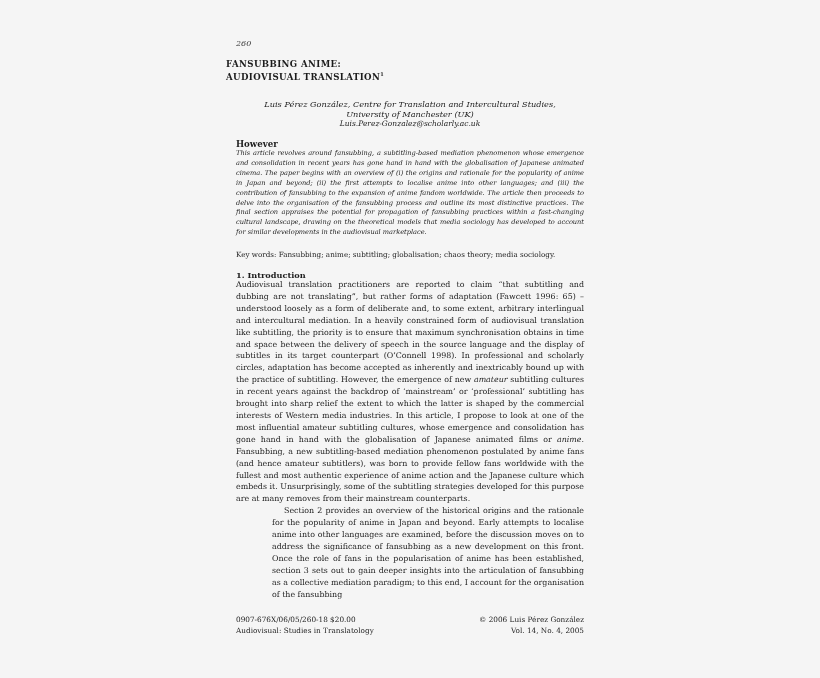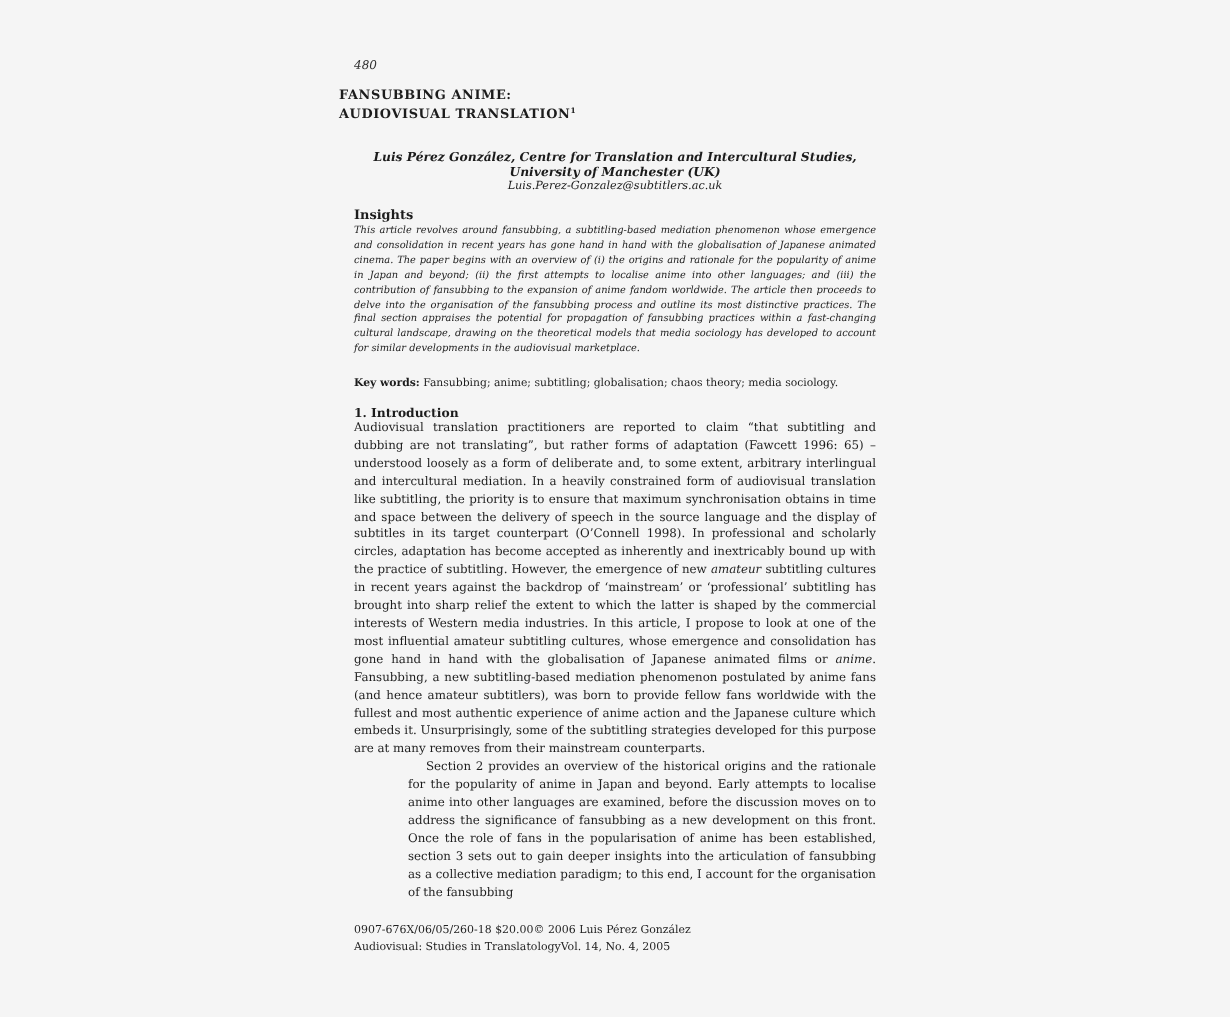--- a/index.html
+++ b/index.html
@@ -25,77 +25,77 @@
     font-family: "DejaVu Serif", serif;
     font-weight: bold;
     font-size: 8.6px; line-height: 10px;
     letter-spacing: 0.4px;
     text-transform: uppercase;
   }
   .title sup { font-size: 5px; }
   .authors {
     position: absolute; top: 99px; left: 0; width: 348px;
     text-align: center;
-    font-style: italic; font-weight: bold;
+    font-style: italic; font-weight: normal;
     font-size: 8.2px; line-height: 10px;
   }
   .email {
     position: absolute; top: 119px; left: 0; width: 348px;
     text-align: center; font-style: italic;
     font-size: 7.5px; line-height: 9px;
   }
   .abs-heading {
     position: absolute; top: 139px; left: 0;
     font-weight: bold; font-size: 8.6px;
   }
   .abstract {
     position: absolute; top: 149px; left: 0; width: 348px;
     font-style: italic; font-size: 6.6px; line-height: 9.9px;
     text-align: justify; color: #222;
   }
   .keywords {
     position: absolute; top: 250px; left: 0; width: 348px;
     font-size: 7.2px; line-height: 9px;
   }
-  .keywords b { font-weight: bold; }
+  .keywords b { font-weight: normal; }
   .sec-heading {
     position: absolute; top: 270px; left: 0;
     font-weight: bold; font-size: 8.2px; text-align: right;
   }
   .body-text {
     position: absolute; top: 279px; left: 0; width: 348px;
     font-size: 7.9px; line-height: 11.9px;
     text-align: justify;
   }
   .body-text p { margin: 0; }
   .body-text p.indent { text-indent: 12px; margin-left: 36px; }
   .footer {
     position: absolute; top: 614px; left: 0; width: 348px;
     font-size: 7.3px; line-height: 11px; color: #222;
   }
-  .footer .row { display: flex; justify-content: flex-start; }
+  .footer .row { display: flex; justify-content: space-between; }
 </style>
 </head>
 <body>
 
 <div class="page">
-  <div class="pageno">480</div>
+  <div class="pageno">260</div>
 
   <div class="title">
     <div>Fansubbing Anime:</div>
     <div><span>Audiovisual Translation</span><sup>1</sup></div>
   </div>
 
   <div class="authors">
     <div>Luis Pérez González, Centre for Translation and Intercultural Studies,</div>
     <div>University of Manchester (UK)</div>
   </div>
-  <div class="email">Luis.Perez-Gonzalez@subtitlers.ac.uk</div>
+  <div class="email">Luis.Perez-Gonzalez@scholarly.ac.uk</div>
 
-  <div class="abs-heading">Insights</div>
+  <div class="abs-heading">However</div>
   <div class="abstract">This article revolves around fansubbing, a subtitling-based mediation phenomenon whose emergence and consolidation in recent years has gone hand in hand with the globalisation of Japanese animated cinema. The paper begins with an overview of (i) the origins and rationale for the popularity of anime in Japan and beyond; (ii) the first attempts to localise anime into other languages; and (iii) the contribution of fansubbing to the expansion of anime fandom worldwide. The article then proceeds to delve into the organisation of the fansubbing process and outline its most distinctive practices. The final section appraises the potential for propagation of fansubbing practices within a fast-changing cultural landscape, drawing on the theoretical models that media sociology has developed to account for similar developments in the audiovisual marketplace.</div>
 
   <div class="keywords">
     <b>Key words:</b><span> Fansubbing; anime; subtitling; globalisation; chaos theory; media sociology.</span>
   </div>
 
   <div class="sec-heading">1. Introduction</div>
 
   <div class="body-text">
     <p><span>Audiovisual translation practitioners are reported to claim “that subtitling and dubbing are not translating”, but rather forms of adaptation (Fawcett 1996: 65) – understood loosely as a form of deliberate and, to some extent, arbitrary interlingual and intercultural mediation. In a heavily constrained form of audiovisual translation like subtitling, the priority is to ensure that maximum synchronisation obtains in time and space between the delivery of speech in the source language and the display of subtitles in its target counterpart (O’Connell 1998). In professional and scholarly circles, adaptation has become accepted as inherently and inextricably bound up with the practice of subtitling. However, the emergence of new </span><em>amateur</em><span> subtitling cultures in recent years against the backdrop of ‘mainstream’ or ‘professional’ subtitling has brought into sharp relief the extent to which the latter is shaped by the commercial interests of Western media industries. In this article, I propose to look at one of the most influential amateur subtitling cultures, whose emergence and consolidation has gone hand in hand with the globalisation of Japanese animated films or </span><em>anime</em><span>. Fansubbing, a new subtitling-based mediation phenomenon postulated by anime fans (and hence amateur subtitlers), was born to provide fellow fans worldwide with the fullest and most authentic experience of anime action and the Japanese culture which embeds it. Unsurprisingly, some of the subtitling strategies developed for this purpose are at many removes from their mainstream counterparts.</span></p>

